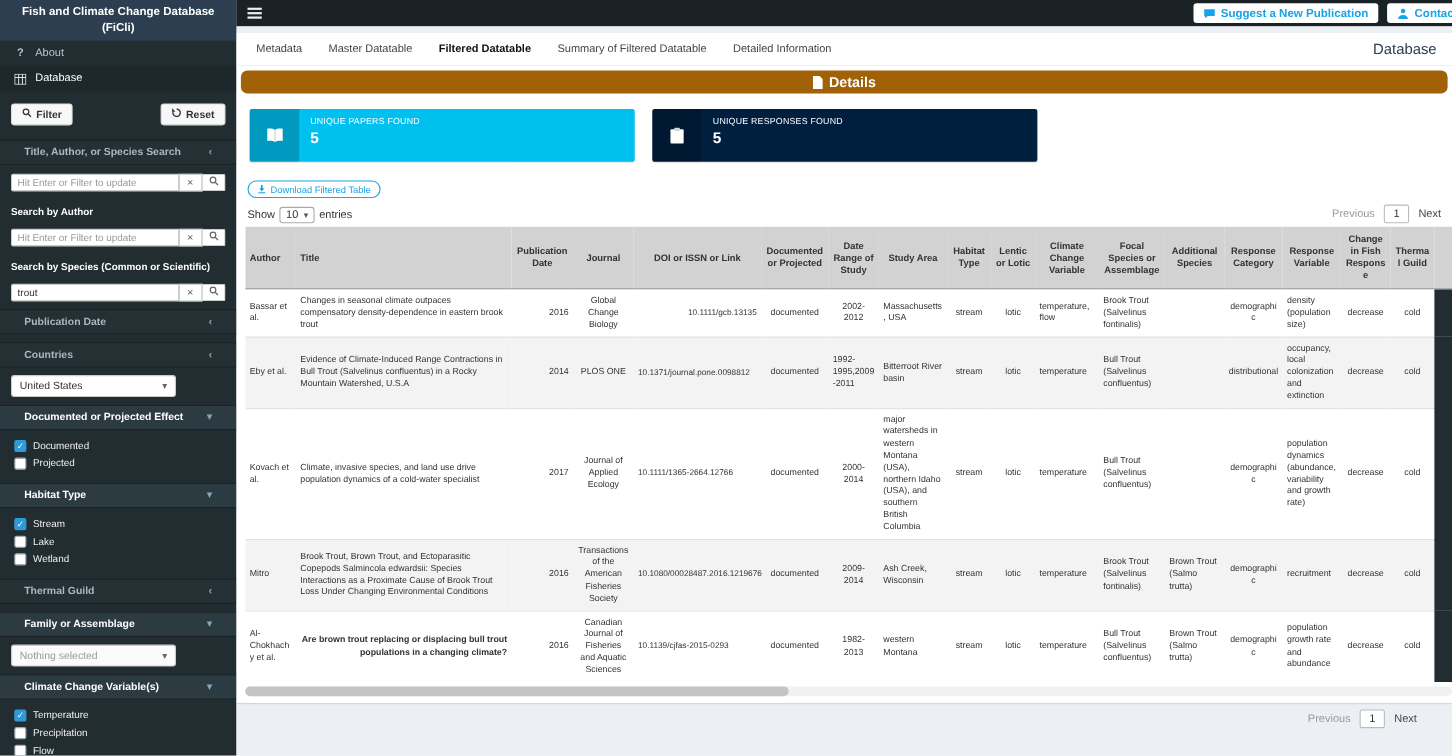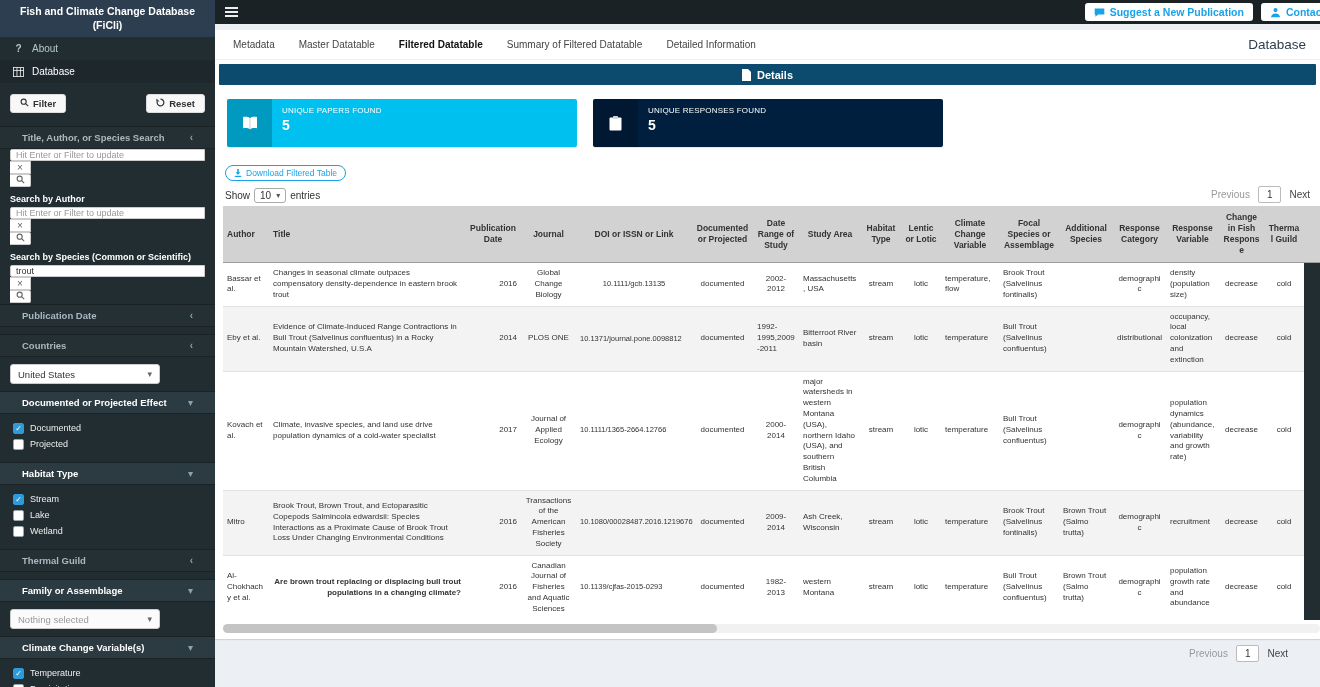--- a/index.html
+++ b/index.html
@@ -12,21 +12,21 @@
   .sidebar-title { background:#2c3e50; color:#fff; font-size:10.5px; font-weight:bold; text-align:center; padding:4px 12px 5px; line-height:1.35; }
   .nav-item { display:flex; align-items:center; gap:7px; padding:6px 12px; font-size:10px; color:#b8c7ce; cursor:pointer; }
   .nav-item.active { background:#1e282c; color:#fff; }
   .nav-icon { width:13px; display:flex; justify-content:center; align-items:center; font-size:10px; }
   .filter-row { display:flex; justify-content:space-between; padding:11px 10px 6px; }
   .btn-side { display:inline-flex; align-items:center; gap:4px; background:#f8f8f8; border:1px solid #ddd; border-radius:3px; color:#333; font-size:9.5px; font-weight:bold; padding:3px 9px; cursor:pointer; }
   .side-header { display:flex; justify-content:space-between; align-items:center; padding:5px 22px; background:#2c3b41; border-top:1px solid #1a2226; border-bottom:1px solid #1a2226; color:#fff; font-size:9.5px; font-weight:bold; margin-top:7px; cursor:pointer; }
   .side-header.muted { background:#253035; color:#aab8bf; }
   .caret { color:#8aa4af; font-size:10px; line-height:1; }
   .side-label { color:#fff; font-size:9px; font-weight:bold; padding:9px 10px 3px; }
-  .input-group { display:flex; margin:0 10px 4px; height:32px;flex-direction:column; }
+  .input-group { display:flex; margin:8px 10px 4px; height:16px; }
   .input-group input { flex:1; min-width:0; border:1px solid #ccc; border-radius:2px 0 0 2px; font-size:9px; padding:0 5px; color:#333; font-family:inherit; }
   .input-group input::placeholder { color:#999; }
   .ig-btn { width:21px; border:1px solid #ccc; border-left:0; background:#fff; color:#666; font-size:10px; display:flex; align-items:center; justify-content:center; padding:0; cursor:pointer; }
   .ig-btn:last-child { border-radius:0 2px 2px 0; }
   .side-select { display:flex; align-items:center; justify-content:space-between; width:150px; height:20px; margin:7px 10px 2px; background:#fff; border:1px solid #ccc; border-radius:3px; padding:4px 7px; font-size:9.5px; color:#333; cursor:pointer; }
   .side-select.muted { color:#999; background:#fbfbfb; }
   .side-select .caret { color:#666; font-size:9px; }
   .cb-group { padding:6px 0 3px; }
   .cb-row { display:flex; align-items:center; gap:6px; padding:2.5px 13px; font-size:9px; color:#eee; cursor:pointer; }
   .cb { width:11px; height:11px; flex:0 0 11px; border:1px solid #98a6ad; border-radius:2px; background:#fff; display:flex; align-items:center; justify-content:center; font-size:8px; color:transparent; }
@@ -41,21 +41,21 @@
   .nav-btn { display:inline-flex; align-items:center; gap:5px; background:#fff; color:#18a3e8; border:0; border-radius:3px; font-size:10.5px; font-weight:bold; padding:3px 9px; white-space:nowrap; cursor:pointer; }
   .nav-btn svg { display:block; }
 
   .content { flex:1; background:#ecf0f5; padding-top:6px; overflow:hidden; display:flex; flex-direction:column; }
   .card { background:#fff; box-shadow:0 1px 1px rgba(0,0,0,0.12); }
   .tabstrip { display:flex; align-items:center; border-bottom:1px solid #f0f0f0; padding:0 6px; height:30px; }
   .tabs { display:flex; }
   .tab { padding:9px 12px; font-size:10px; color:#444; cursor:pointer; white-space:nowrap; }
   .tab.active { color:#111; font-weight:bold; }
   .page-title { margin-left:auto; color:#2c3e50; font-size:13.5px; padding-right:8px; }
-  .details-bar { margin:4px; height:21px; background:#0c4a6e; color:#fff; display:flex; align-items:center; justify-content:center; gap:6px; font-size:11px; font-weight:bold; border-radius:1px; }
+  .details-bar { margin:4px; height:21px; background:#a16207; color:#fff; display:flex; align-items:center; justify-content:center; gap:6px; font-size:13px; font-weight:bold; border-radius:6px; }
   .details-bar span { display:flex; align-items:center; }
 
   .boxes { display:flex; gap:16px; padding:10px 12px 0; }
   .info-box { width:350px; height:48px; display:flex; color:#fff; border-radius:2px; overflow:hidden; box-shadow:0 1px 1px rgba(0,0,0,0.1); }
   .ib-icon { width:45px; background:rgba(0,0,0,0.2); display:flex; align-items:center; justify-content:center; }
   .ib-content { padding:7px 10px; display:flex; flex-direction:column; }
   .ib-label { font-size:8px; letter-spacing:0.2px; }
   .ib-value { font-size:14px; font-weight:bold; margin-top:2px; }
 
   .dl-row { padding:16px 0 0 10px; }
@@ -394,21 +394,21 @@
                   <th>Thermal Guild</th>
                   <th></th>
                 </tr>
               </thead>
               <tbody>
                 <tr>
                   <td style="text-align: left;">Bassar et al.</td>
                   <td style="text-align: left;">Changes in seasonal climate outpaces compensatory density-dependence in eastern brook trout</td>
                   <td style="text-align: right;">2016</td>
                   <td style="text-align: center;">Global Change Biology</td>
-                  <td class="doi" style="text-align: center;">10.1111/gcb.13135</td>
+                  <td class="doi" style="text-align: right;">10.1111/gcb.13135</td>
                   <td style="text-align: center;">documented</td>
                   <td style="text-align: center;">2002-2012</td>
                   <td style="text-align: left;">Massachusetts, USA</td>
                   <td style="text-align: center;">stream</td>
                   <td style="text-align: center;">lotic</td>
                   <td style="text-align: left;">temperature, flow</td>
                   <td style="text-align: left;">Brook Trout (Salvelinus fontinalis)</td>
                   <td style="text-align: left;"></td>
                   <td style="text-align: center;">demographic</td>
                   <td style="text-align: left;">density (population size)</td>

